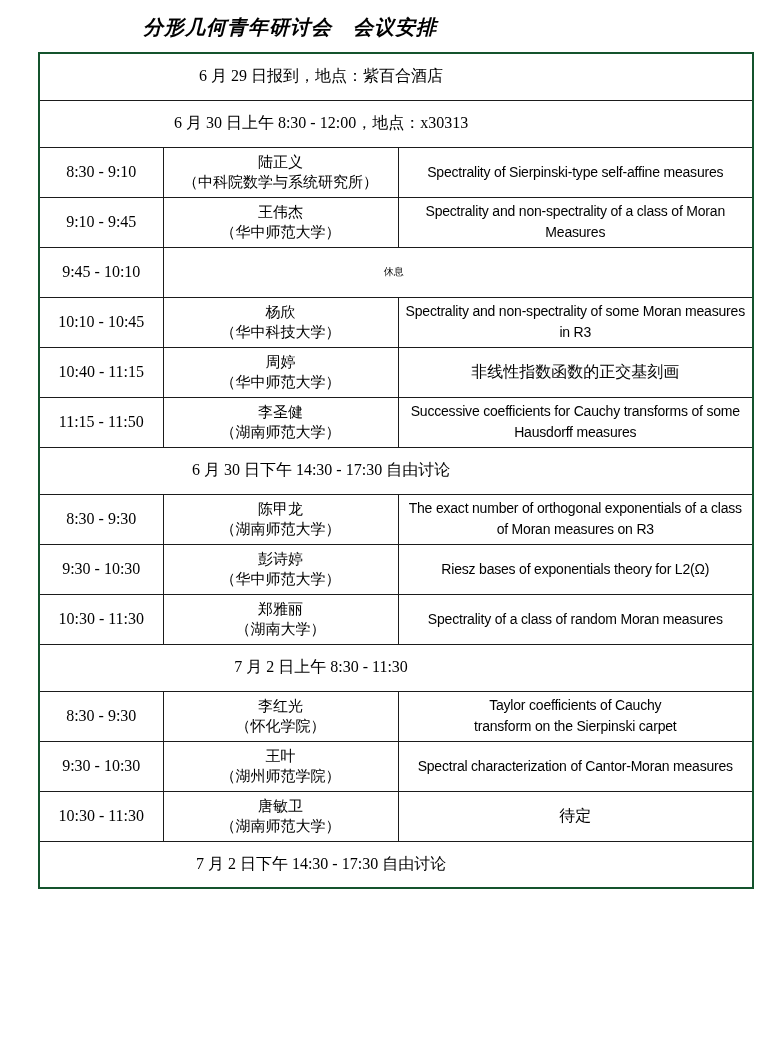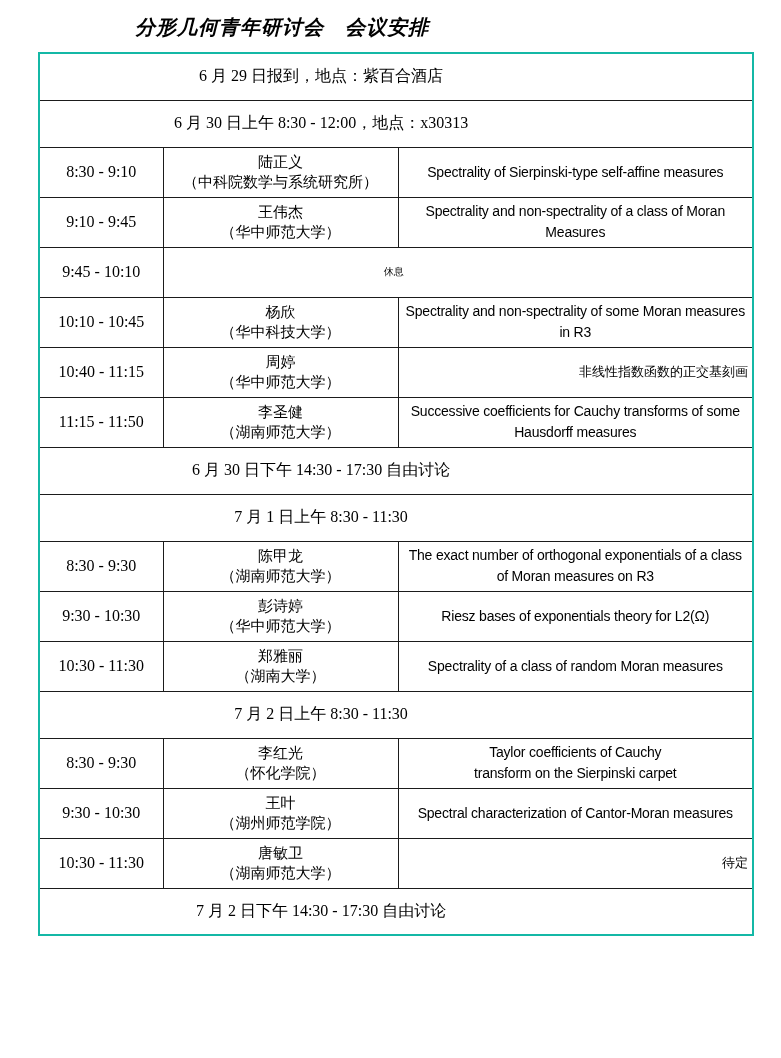--- a/index.html
+++ b/index.html
@@ -2,35 +2,35 @@
 <html><head>
 <meta charset="utf-8">
 <style>
   html, body {
     margin: 0; padding: 0;
     width: 781px; height: 1058px;
     background: #ffffff; color: #000000;
   }
   .doc { width: 781px; }
   .page-title {
-    margin: 14px 0 11px 8px;
+    margin: 14px 0 11px 16px;
     width: 548px;                 
     text-align: center;
     font-family: "Liberation Serif", serif;
     font-style: italic;
     font-weight: bold;
     font-size: 20px;
     letter-spacing: 1px;
   }
   table.schedule {
     border-collapse: collapse;
     table-layout: fixed;
     width: 714px;
     margin-left: 38px;
-    border: 2px solid #14b8a6;
+    border: 2px solid #14532d;
   }
   table.schedule td {
     border: 1.5px solid #1b1b1b;
     vertical-align: middle;
     text-align: center;
     padding: 2px 4px;
     overflow: hidden;
   }
   col.c-time    { width: 124px; }
   col.c-speaker { width: 235px; }
@@ -59,23 +59,22 @@
   .talk-title-cell {
     font-family: "Liberation Sans", sans-serif;
     font-size: 14px;
     letter-spacing: -0.2px;
     line-height: 1.5;
     white-space: pre-line;
     padding: 2px 8px;
     margin-top: 36px;
   }
   .talk-title-cell.zh {
-    font-size: 13px;
+    font-size: 16px;
     letter-spacing: 0;
-    text-align: right;
   }
   .break-cell {
     font-family: Liberation Sans, sans-serif;
     font-size: 10px;
   }
   .break-inner { padding-right: 128px; }    
 </style>
 </head>
 <body>
 
@@ -154,25 +153,20 @@
         </td>
         <td class="talk-title-cell">Successive coefficients for Cauchy transforms of some Hausdorff measures</td>
       </tr>
 
       <tr class="banner-row">
         <td colspan="3" class="banner-cell">
           <div class="banner-inner">6 月 30 日下午 14:30 - 17:30 自由讨论</div>
         </td>
       </tr>
 
-      <tr class="banner-row">
-        <td colspan="3" class="banner-cell">
-          <div class="banner-inner">7 月 1 日上午 8:30 - 11:30</div>
-        </td>
-      </tr>
 
       <tr class="talk-row">
         <td class="time-cell">8:30 - 9:30</td>
         <td class="speaker-cell">
           <div>陈甲龙</div>
           <div>（湖南师范大学）</div>
         </td>
         <td class="talk-title-cell">The exact number of orthogonal exponentials of a class of Moran measures on R3</td>
       </tr>
 

